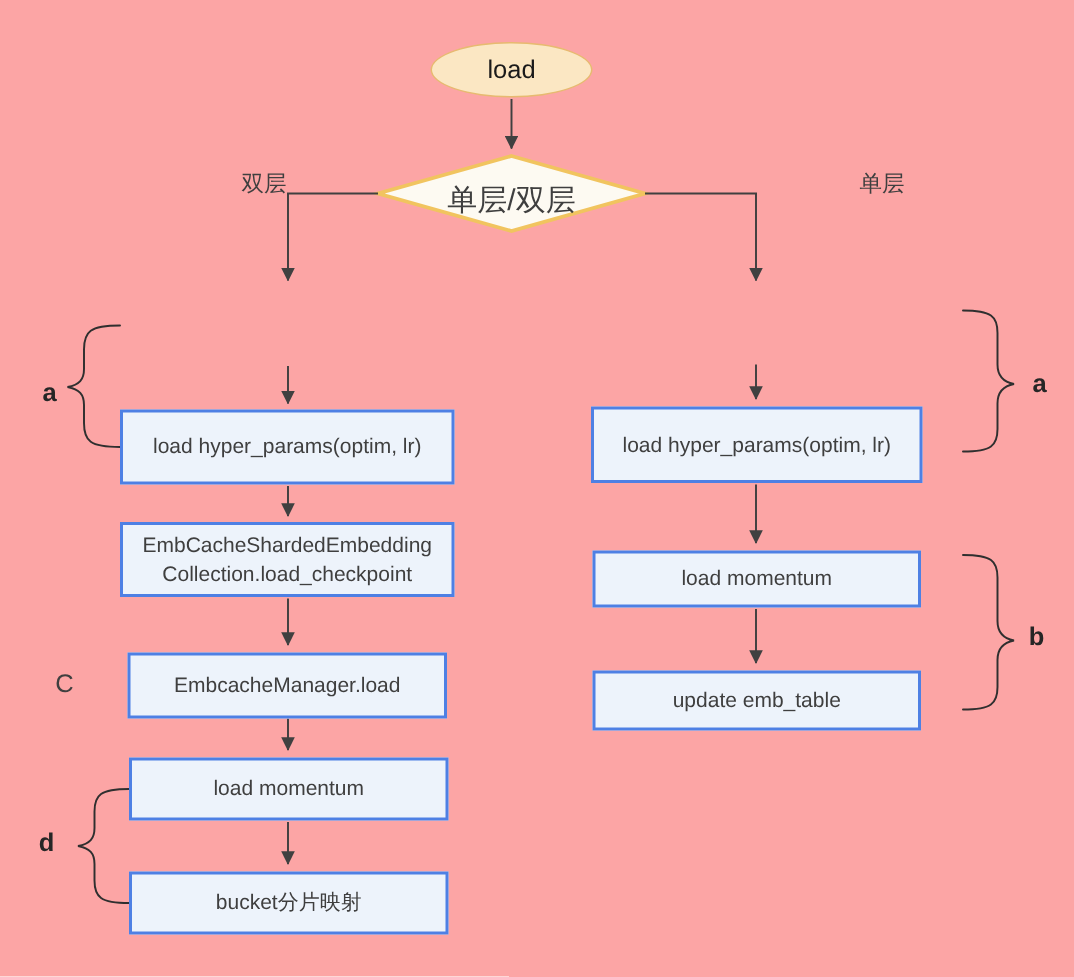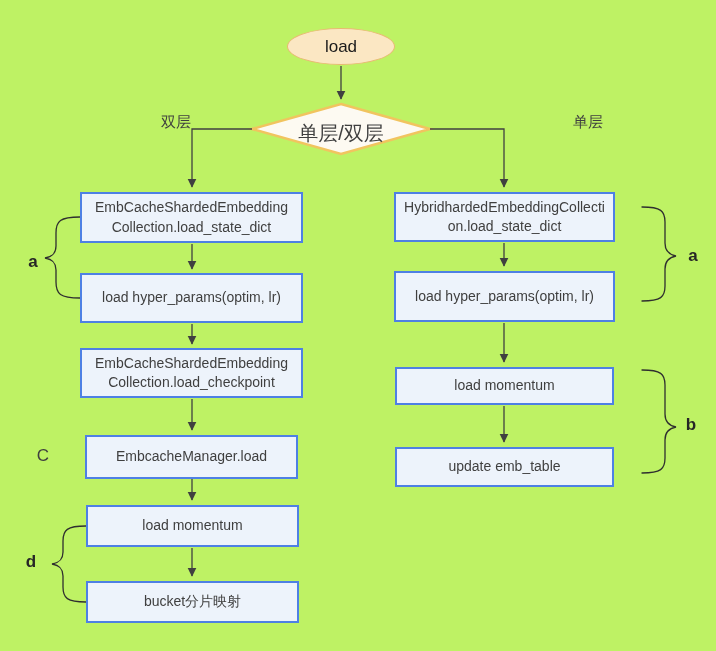--- a/index.html
+++ b/index.html
@@ -1,19 +1,19 @@
 <!DOCTYPE html>
 <html><head>
 <meta charset="utf-8">
 <style>
   html,body{margin:0;padding:0;background:#ffffff;}
   .canvas{
     position:relative;
     width:716px;height:651px;
-    background:#bef264;
+    background:#fca5a5;
     font-family:"Liberation Sans","DejaVu Sans",sans-serif;
     overflow:hidden;
   }
   .layer{position:absolute;left:0;top:0;width:716px;height:651px;}
   .node{
     position:absolute;
     box-sizing:border-box;
     display:flex;align-items:center;justify-content:center;
     text-align:center;
     color:#3f3f3f;
@@ -87,28 +87,26 @@
 
   <div class="node start" style="left:287px;top:28px;width:108px;height:37px;">
     <span>load</span>
   </div>
 
   <div class="decision-label" style="left:261px;top:120px;width:160px;">单层/双层</div>
 
   <div class="hdr" style="left:144px;top:93px;width:64px;">双层</div>
   <div class="hdr" style="left:539px;top:93px;width:64px;text-align:right;">单层</div>
 
-  <div class="node box" style="left:80px;top:192px;width:223px;height:51px;">EmbCacheShardedEmbeddingCollection.load_state_dict</div>
   <div class="node box" style="left:80px;top:273px;width:223px;height:50px;">load hyper_params(optim, lr)</div>
   <div class="node box" style="left:80px;top:348px;width:223px;height:50px;">EmbCacheShardedEmbeddingCollection.load_checkpoint</div>
   <div class="node box" style="left:85px;top:435px;width:213px;height:44px;">EmbcacheManager.load</div>
   <div class="node box" style="left:86px;top:505px;width:213px;height:42px;">load momentum</div>
   <div class="node box" style="left:86px;top:581px;width:213px;height:42px;">bucket分片映射</div>
 
-  <div class="node box" style="left:394px;top:192px;width:221px;height:50px;">HybridhardedEmbeddingCollection.load_state_dict</div>
   <div class="node box" style="left:394px;top:271px;width:221px;height:51px;">load hyper_params(optim, lr)</div>
   <div class="node box" style="left:395px;top:367px;width:219px;height:38px;">load momentum</div>
   <div class="node box" style="left:395px;top:447px;width:219px;height:40px;">update emb_table</div>
 
   <div class="ann" style="left:22px;top:252px;">a</div>
   <div class="ann-plain" style="left:32px;top:446px;">C</div>
   <div class="ann" style="left:20px;top:552px;">d</div>
   <div class="ann" style="left:682px;top:246px;">a</div>
   <div class="ann" style="left:680px;top:415px;">b</div>
 

